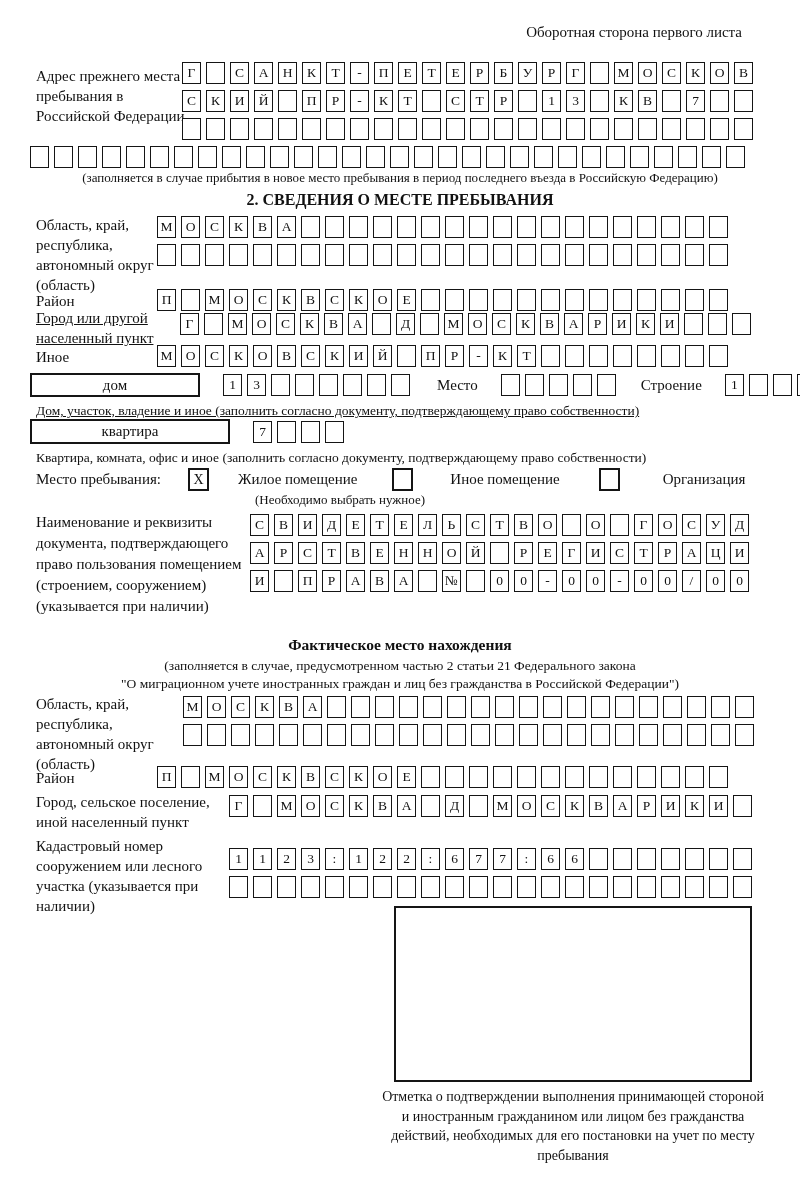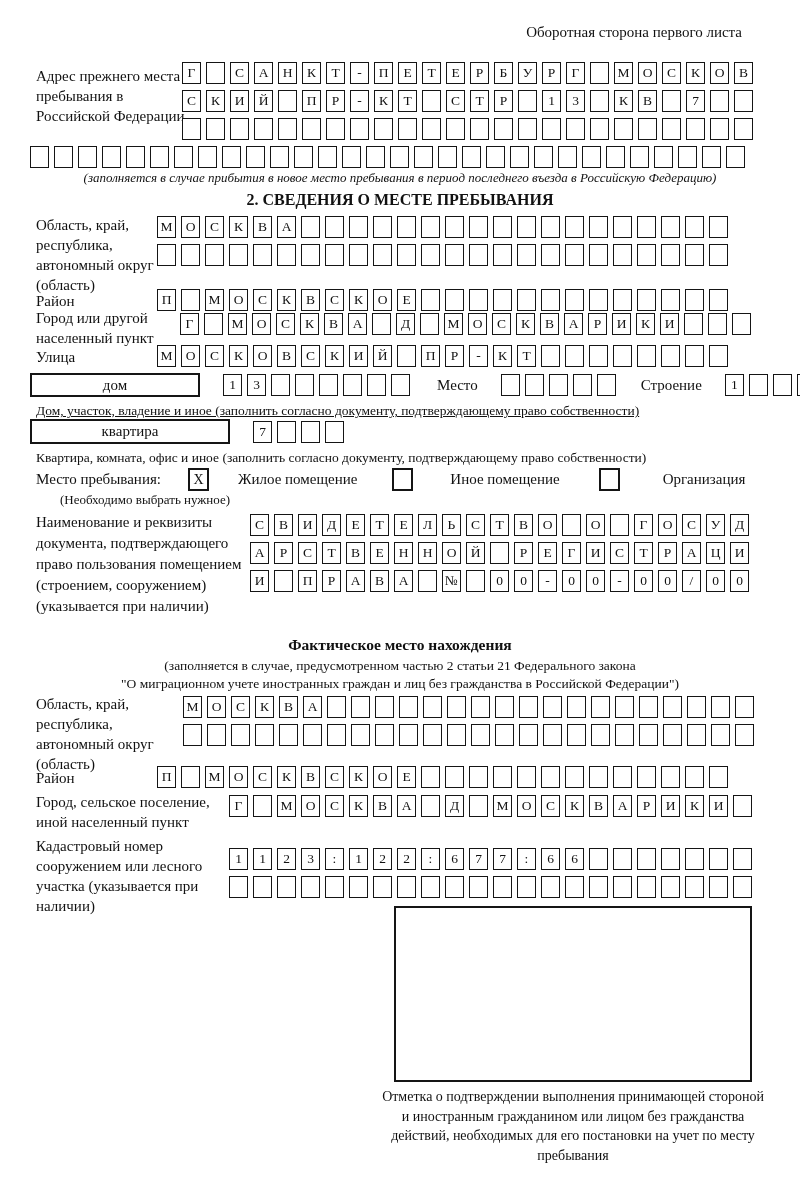--- a/index.html
+++ b/index.html
@@ -142,21 +142,21 @@
       <div class="cell"></div>
       <div class="cell"></div>
       <div class="cell"></div>
       <div class="cell"></div>
       <div class="cell"></div>
       <div class="cell"></div>
       <div class="cell"></div>
       <div class="cell"></div>
       <div class="cell"></div>
     </div>
-  <div class="abs note center" style="top:170px;font-style:italic;">(заполняется в случае прибытия в новое место пребывания в период последнего въезда в Российскую Федерацию)</div>
+  <div class="abs note center" style="top:170px;">(заполняется в случае прибытия в новое место пребывания в период последнего въезда в Российскую Федерацию)</div>
 
   <div class="abs bold center" style="top:191px;font-size:16px;">2. СВЕДЕНИЯ О МЕСТЕ ПРЕБЫВАНИЯ</div>
 
   <div class="abs lbl" style="left:36px;top:215px;width:120px;">Область, край, республика, автономный округ (область)</div>
   <div class="abs grid" style="left:157px;top:216px;">
       <div class="cell">М</div>
       <div class="cell">О</div>
       <div class="cell">С</div>
       <div class="cell">К</div>
       <div class="cell">В</div>
@@ -228,21 +228,21 @@
       <div class="cell"></div>
       <div class="cell"></div>
       <div class="cell"></div>
       <div class="cell"></div>
       <div class="cell"></div>
       <div class="cell"></div>
       <div class="cell"></div>
       <div class="cell"></div>
     </div>
 
-  <div class="abs lbl" style="left:36px;top:308px;width:150px;">Город или другой населенный пункт</div>
+  <div class="abs lbl" style="left:36px;top:308px;width:150px;text-decoration:underline;">Город или другой населенный пункт</div>
   <div class="abs grid" style="left:180px;top:313px;">
       <div class="cell">Г</div>
       <div class="cell"></div>
       <div class="cell">М</div>
       <div class="cell">О</div>
       <div class="cell">С</div>
       <div class="cell">К</div>
       <div class="cell">В</div>
       <div class="cell">А</div>
       <div class="cell"></div>
@@ -256,21 +256,21 @@
       <div class="cell">А</div>
       <div class="cell">Р</div>
       <div class="cell">И</div>
       <div class="cell">К</div>
       <div class="cell">И</div>
       <div class="cell"></div>
       <div class="cell"></div>
       <div class="cell"></div>
     </div>
 
-  <div class="abs lbl" style="left:36px;top:347px;">Улица</div>
+  <div class="abs lbl" style="left:36px;top:347px;">Иное</div>
   <div class="abs grid" style="left:157px;top:345px;">
       <div class="cell">М</div>
       <div class="cell">О</div>
       <div class="cell">С</div>
       <div class="cell">К</div>
       <div class="cell">О</div>
       <div class="cell">В</div>
       <div class="cell">С</div>
       <div class="cell">К</div>
       <div class="cell">И</div>
@@ -334,21 +334,21 @@
     <div class="inlbl">Место пребывания:</div>
     <div class="chk" style="margin-left:10px;">X</div>
     <div class="inlbl" style="margin-left:12px;">Жилое помещение</div>
     <div class="chk" style="margin-left:18px;"></div>
     <div class="inlbl" style="margin-left:20px;">Иное помещение</div>
     <div class="chk" style="margin-left:22px;"></div>
     <div class="inlbl" style="margin-left:26px;">Организация</div>
   </div>
 
   <div class="abs note" style="left:36px;top:450px;font-size:13.5px;">Квартира, комната, офис и иное (заполнить согласно документу, подтверждающему право собственности)</div>
-  <div class="abs note" style="left:60px;top:492px;width:560px;text-align:left;">(Необходимо выбрать нужное)</div>
+  <div class="abs note" style="left:60px;top:492px;width:560px;text-align:center;">(Необходимо выбрать нужное)</div>
 
   <div class="abs lbl" style="left:36px;top:512px;width:215px;line-height:21px;">Наименование и реквизиты документа, подтверждающего право пользования помещением (строением, сооружением) (указывается при наличии)</div>
   <div class="abs grid" style="left:250px;top:514px;">
       <div class="cell">С</div>
       <div class="cell">В</div>
       <div class="cell">И</div>
       <div class="cell">Д</div>
       <div class="cell">Е</div>
       <div class="cell">Т</div>
       <div class="cell">Е</div>

